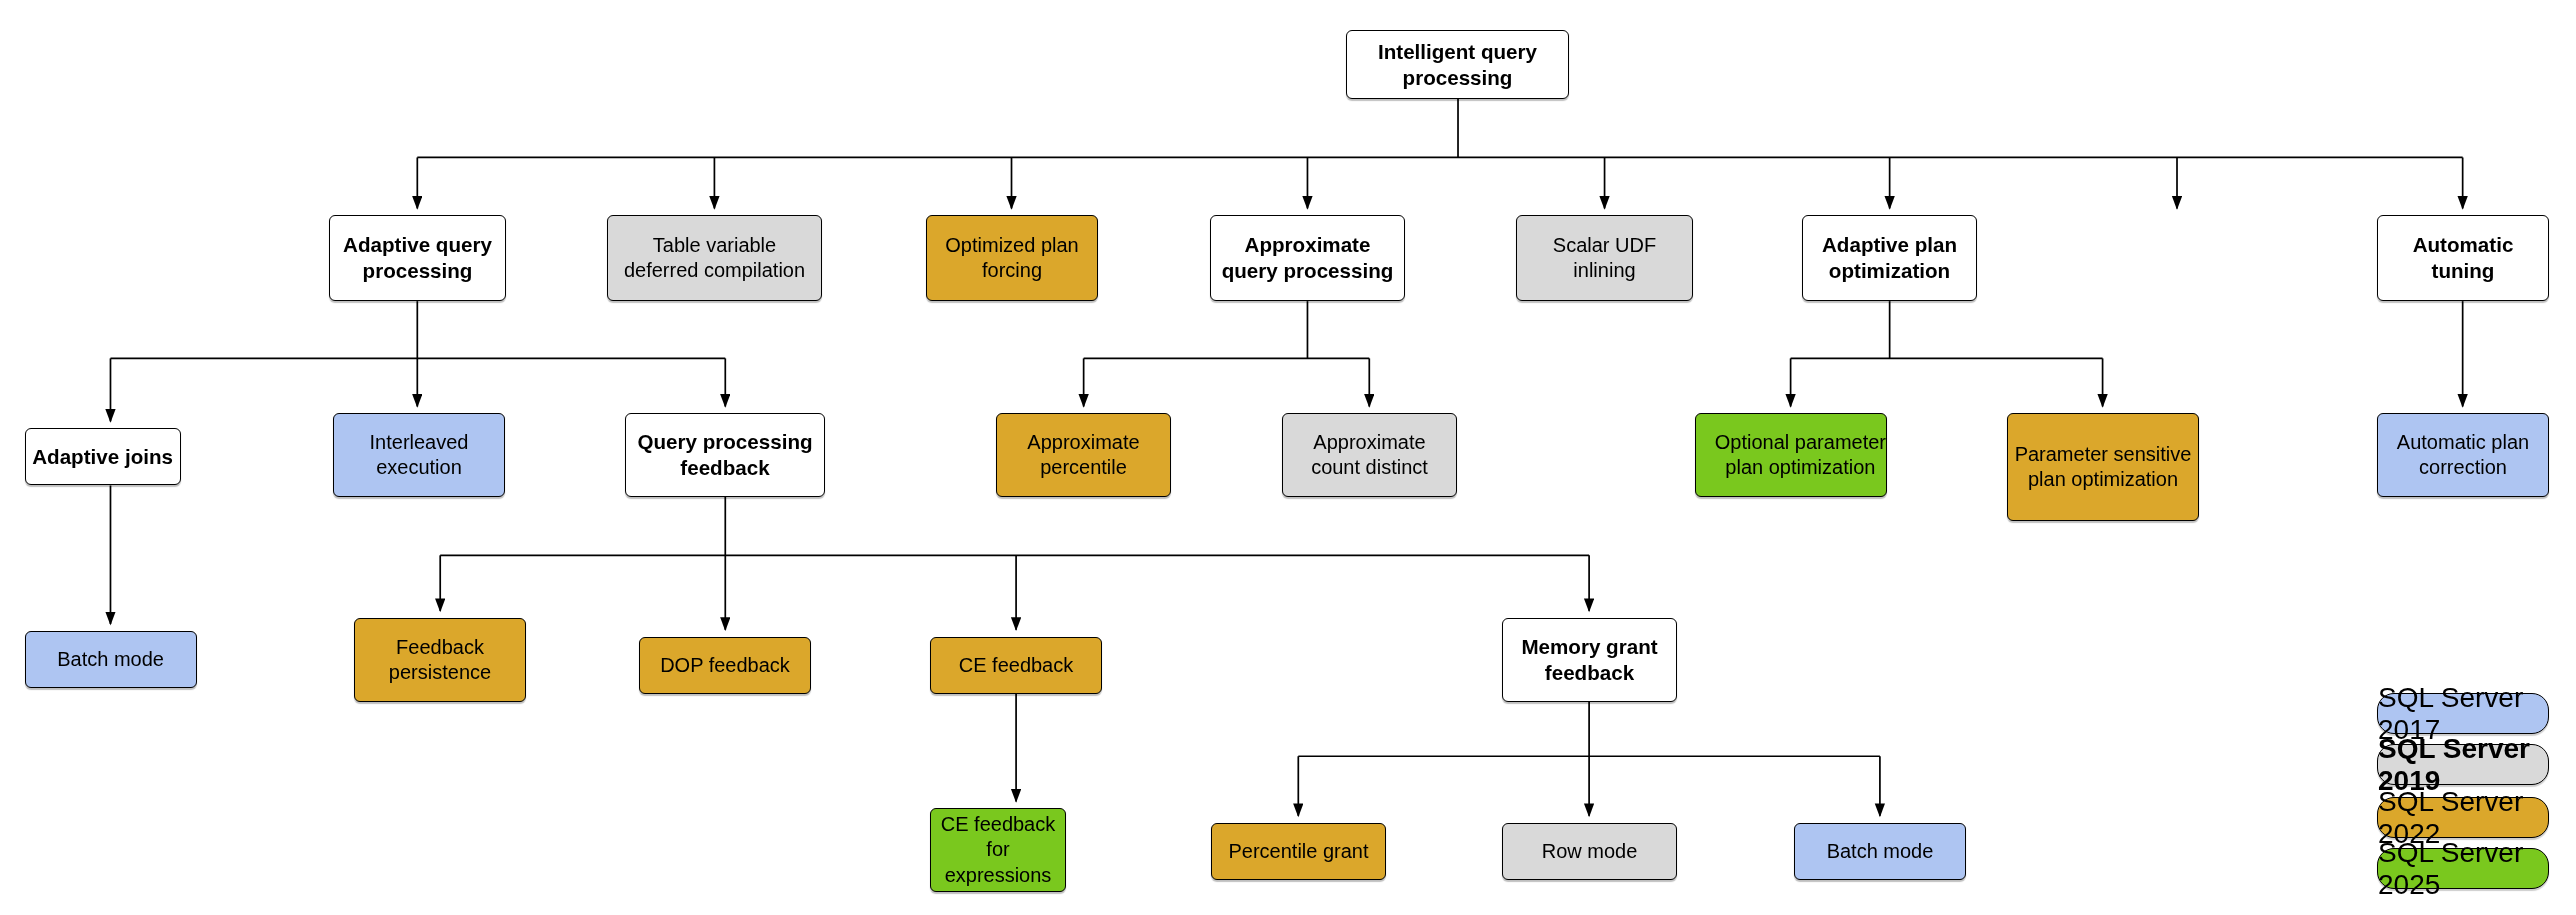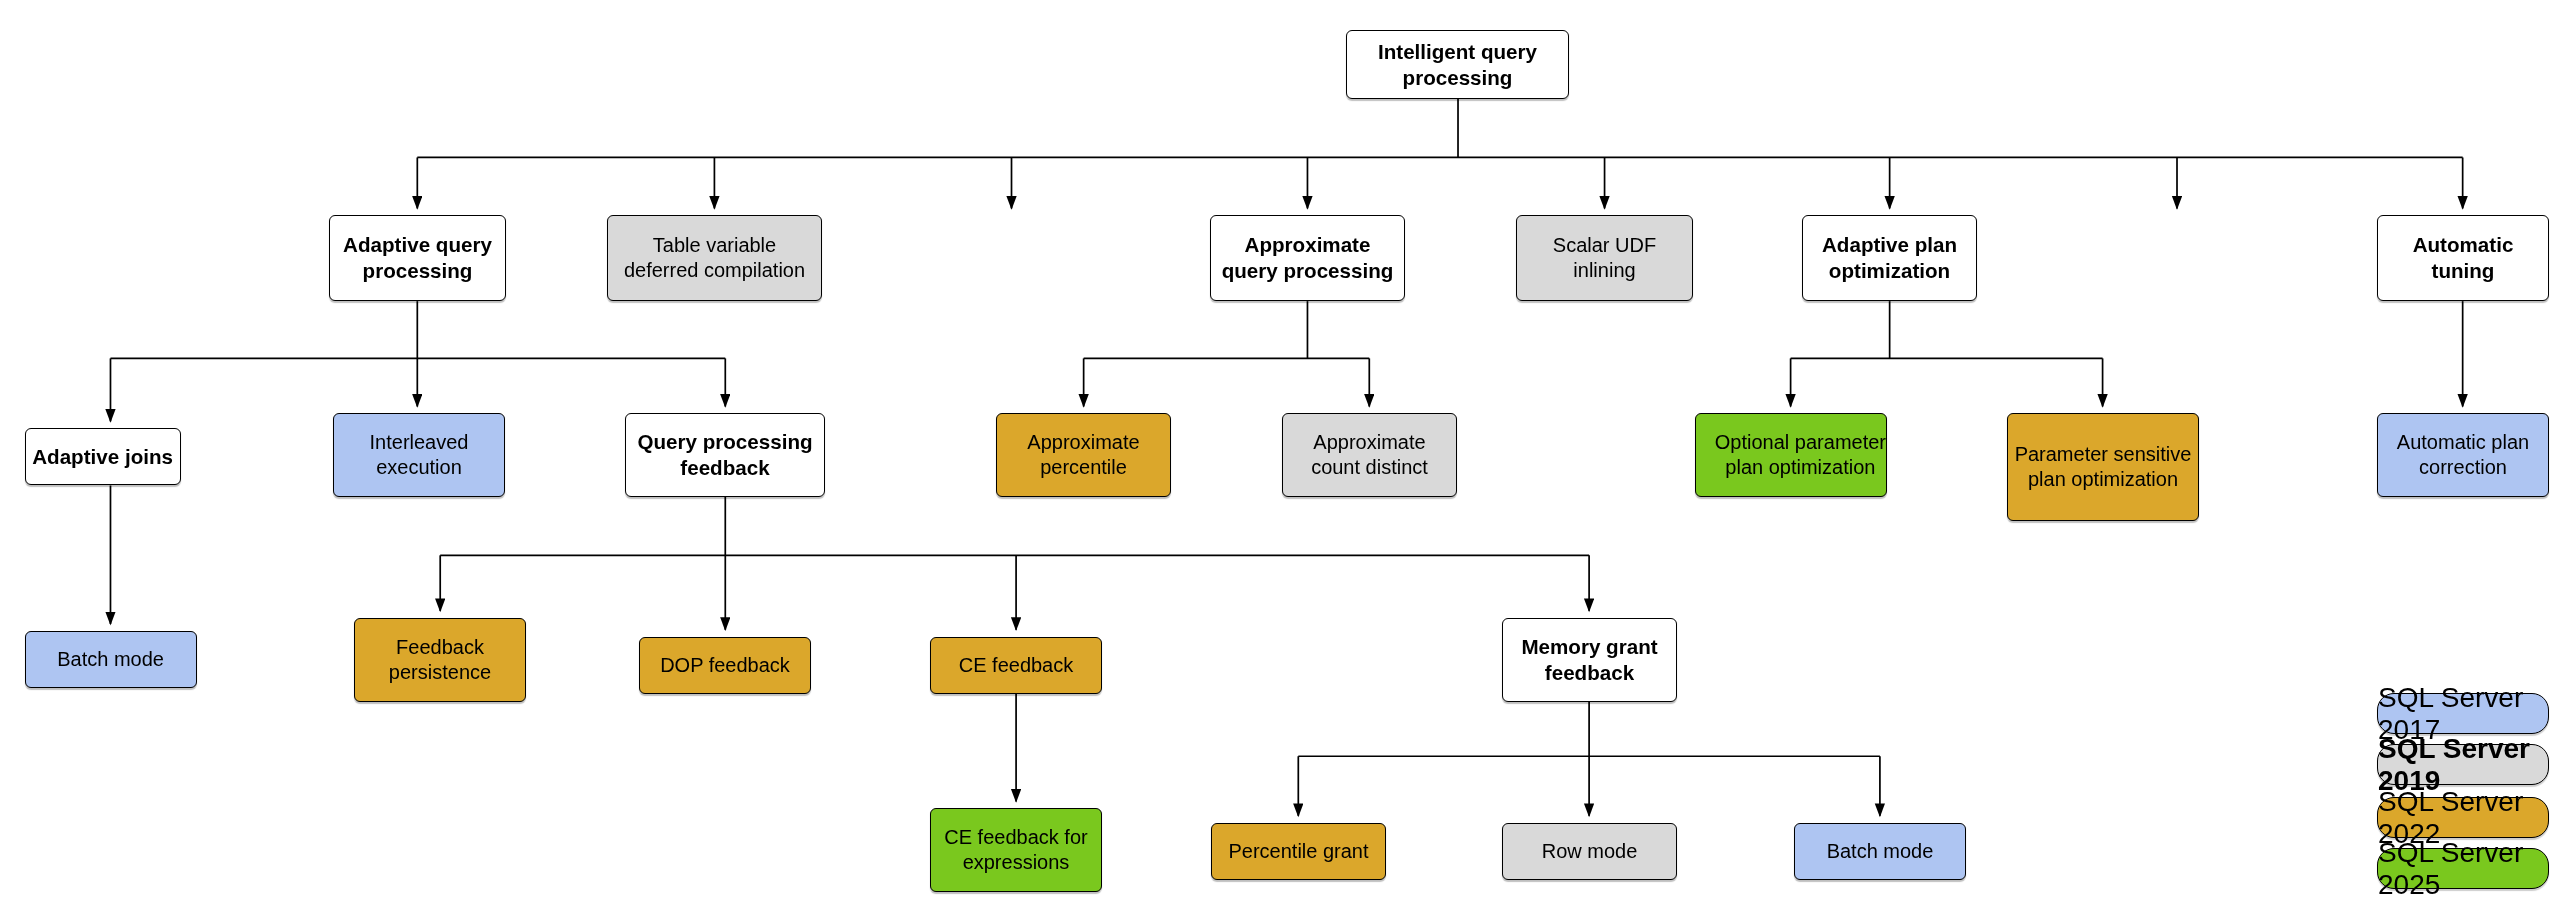--- a/index.html
+++ b/index.html
@@ -79,20 +79,22 @@
     </g>
 </svg>
 
 <div id="nodes-layer">
     <div class="node bold" style="left: 1346px; top: 30px; width: 223px; height: 69px; background: rgb(255, 255, 255);"><span>Intelligent query
 processing</span></div>
     <div class="node bold" style="left: 329px; top: 215px; width: 177px; height: 86px; background: rgb(255, 255, 255);"><span>Adaptive query
 processing</span></div>
     <div class="node" style="left: 607px; top: 215px; width: 215px; height: 86px; background: rgb(217, 217, 217);"><span>Table variable
 deferred compilation</span></div>
+    <div class="node" style="left: 926px; top: 215px; width: 172px; height: 86px; background: rgb(219, 167, 43);"><span>Optimized plan
+forcing</span></div>
     <div class="node bold" style="left: 1210px; top: 215px; width: 195px; height: 86px; background: rgb(255, 255, 255);"><span>Approximate
 query processing</span></div>
     <div class="node" style="left: 1516px; top: 215px; width: 177px; height: 86px; background: rgb(217, 217, 217);"><span>Scalar UDF
 inlining</span></div>
     <div class="node bold" style="left: 1802px; top: 215px; width: 175px; height: 86px; background: rgb(255, 255, 255);"><span>Adaptive plan
 optimization</span></div>
     <div class="node bold" style="left: 2377px; top: 215px; width: 172px; height: 86px; background: rgb(255, 255, 255);"><span>Automatic
 tuning</span></div>
     <div class="node bold" style="left: 24.6px; top: 428px; width: 156px; height: 57px; background: rgb(255, 255, 255);"><span>Adaptive joins</span></div>
     <div class="node" style="left: 333px; top: 413px; width: 172px; height: 84px; background: rgb(174, 197, 242);"><span>Interleaved
@@ -109,21 +111,21 @@
 plan optimization</span></div>
     <div class="node" style="left: 2377px; top: 413px; width: 172px; height: 84px; background: rgb(174, 197, 242);"><span>Automatic plan
 correction</span></div>
     <div class="node" style="left: 24.6px; top: 631px; width: 172px; height: 57px; background: rgb(174, 197, 242);"><span>Batch mode</span></div>
     <div class="node" style="left: 354px; top: 618px; width: 172px; height: 84px; background: rgb(219, 167, 43);"><span>Feedback
 persistence</span></div>
     <div class="node" style="left: 639px; top: 637px; width: 172px; height: 57px; background: rgb(219, 167, 43);"><span>DOP feedback</span></div>
     <div class="node" style="left: 930px; top: 637px; width: 172px; height: 57px; background: rgb(219, 167, 43);"><span>CE feedback</span></div>
     <div class="node bold" style="left: 1502px; top: 618px; width: 175px; height: 84px; background: rgb(255, 255, 255);"><span>Memory grant
 feedback</span></div>
-    <div class="node" style="left: 930px; top: 808px; width: 172px; height: 84px; background: rgb(122, 200, 30);"><span>CE feedback for
+    <div class="node" style="left: 930px; top: 808px; width: 136px; height: 84px; background: rgb(122, 200, 30);"><span>CE feedback for
 expressions</span></div>
     <div class="node" style="left: 1211px; top: 823px; width: 175px; height: 57px; background: rgb(219, 167, 43);"><span>Percentile grant</span></div>
     <div class="node" style="left: 1502px; top: 823px; width: 175px; height: 57px; background: rgb(217, 217, 217);"><span>Row mode</span></div>
     <div class="node" style="left: 1794px; top: 823px; width: 172px; height: 57px; background: rgb(174, 197, 242);"><span>Batch mode</span></div>
   </div>
 <div id="legend-layer">
     <div class="legend-pill" style="left: 2377px; top: 693px; width: 172px; height: 41px; background: rgb(174, 197, 242);">
       <span>SQL Server 2017</span>
     </div>
     <div class="legend-pill" style="left: 2377px; top: 744px; width: 172px; height: 41px; background: rgb(217, 217, 217); font-weight: bold;">

